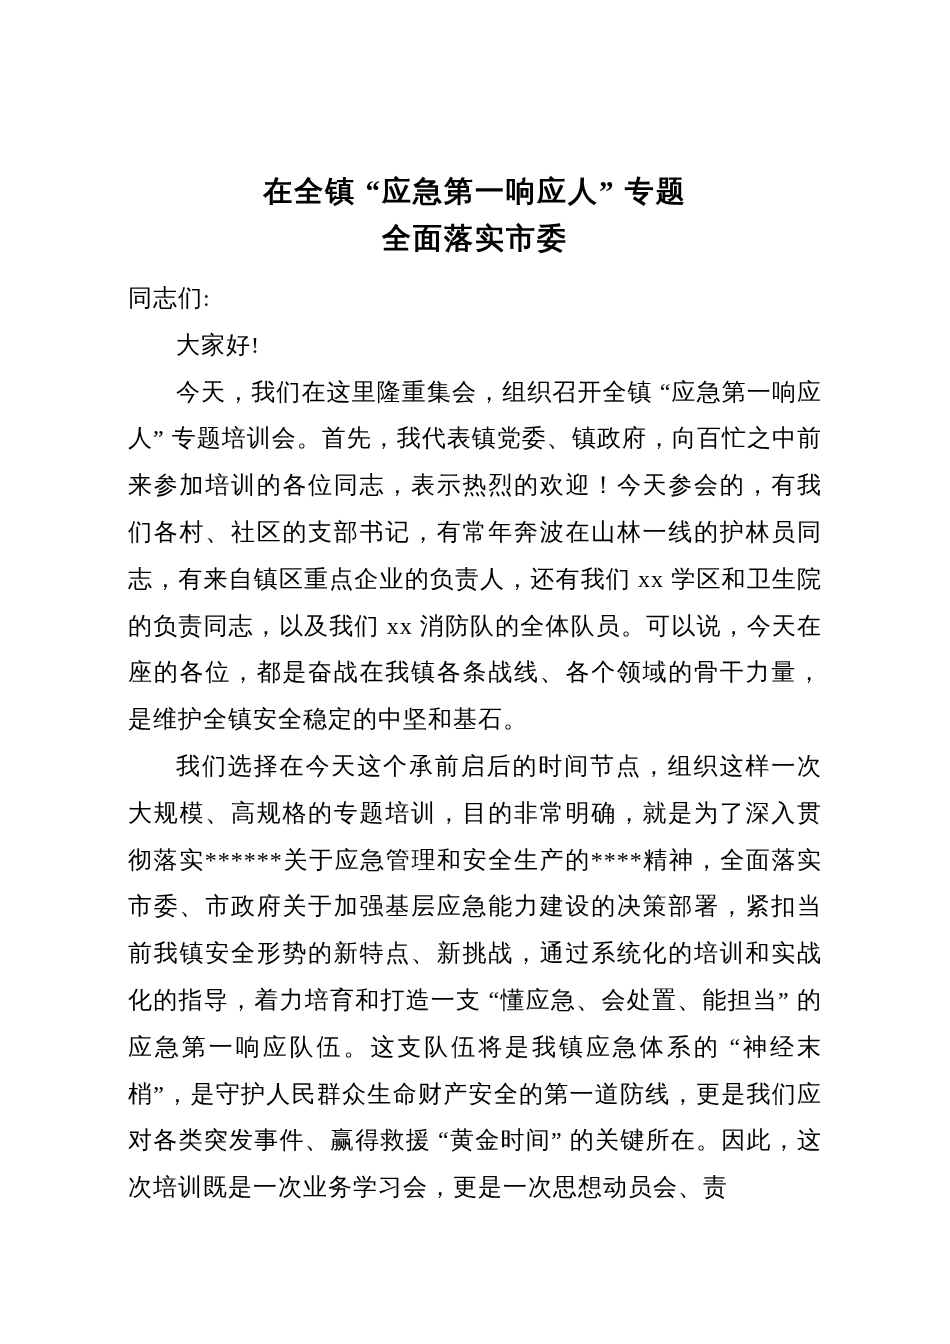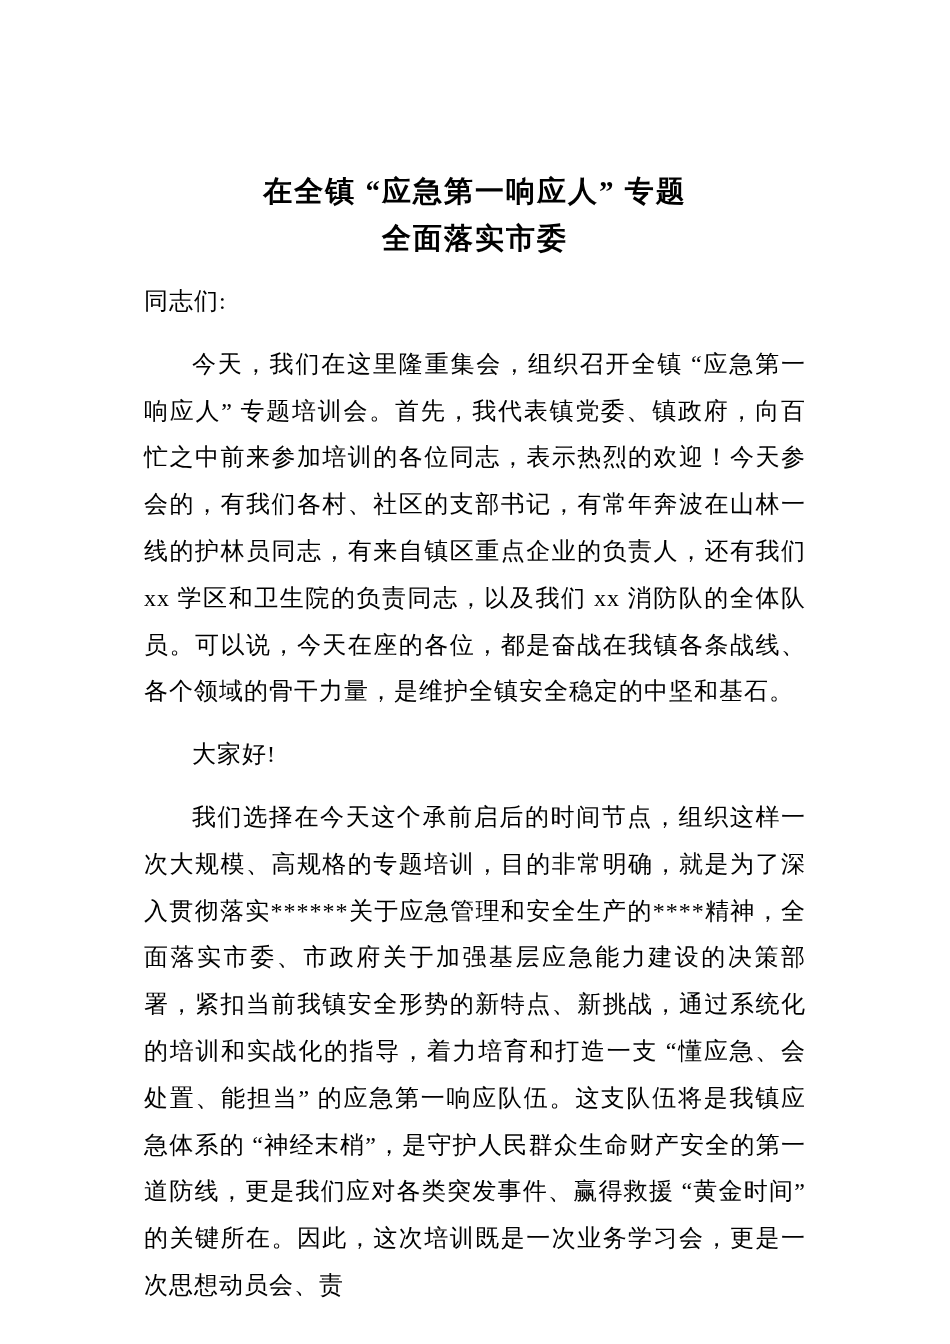--- a/index.html
+++ b/index.html
@@ -32,37 +32,37 @@
   .doc-title .title-line {
     display: block;
   }
   .doc-body {
     font-size: 24px;
     line-height: 46.8px;
     letter-spacing: 1px;
     text-align: justify;
   }
   .para {
-    margin: 16px;
+    margin: 0;
     text-indent: 2em;
   }
   .para.no-indent {
     text-indent: 0;
   }
 </style>
 </head>
 <body>
 
 <div class="page">
 
   <h1 class="doc-title">
     <span class="title-line">在全镇 “应急第一响应人” 专题</span>
     <span class="title-line">全面落实市委</span>
   </h1>
 
   <div class="doc-body">
     <p class="para no-indent">同志们:</p>
+    <p class="para">大家好!</p>
     <p class="para">今天，我们在这里隆重集会，组织召开全镇 “应急第一响应人” 专题培训会。首先，我代表镇党委、镇政府，向百忙之中前来参加培训的各位同志，表示热烈的欢迎！今天参会的，有我们各村、社区的支部书记，有常年奔波在山林一线的护林员同志，有来自镇区重点企业的负责人，还有我们 xx 学区和卫生院的负责同志，以及我们 xx 消防队的全体队员。可以说，今天在座的各位，都是奋战在我镇各条战线、各个领域的骨干力量，是维护全镇安全稳定的中坚和基石。</p>
-    <p class="para">大家好!</p>
     <p class="para">我们选择在今天这个承前启后的时间节点，组织这样一次大规模、高规格的专题培训，目的非常明确，就是为了深入贯彻落实******关于应急管理和安全生产的****精神，全面落实市委、市政府关于加强基层应急能力建设的决策部署，紧扣当前我镇安全形势的新特点、新挑战，通过系统化的培训和实战化的指导，着力培育和打造一支 “懂应急、会处置、能担当” 的应急第一响应队伍。这支队伍将是我镇应急体系的 “神经末梢”，是守护人民群众生命财产安全的第一道防线，更是我们应对各类突发事件、赢得救援 “黄金时间” 的关键所在。因此，这次培训既是一次业务学习会，更是一次思想动员会、责</p>
   </div>
 
 </div>
 
 </body></html>

